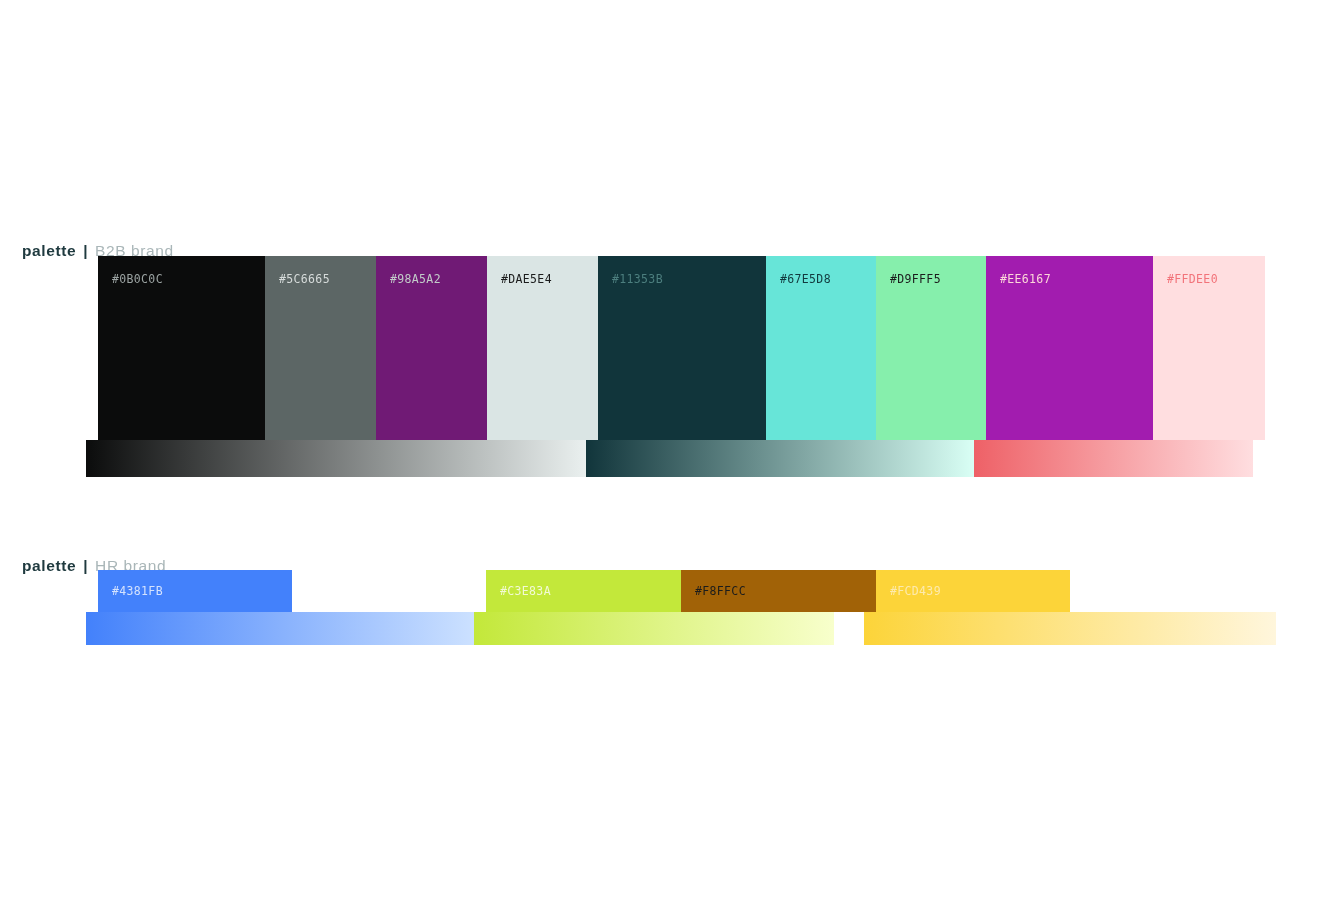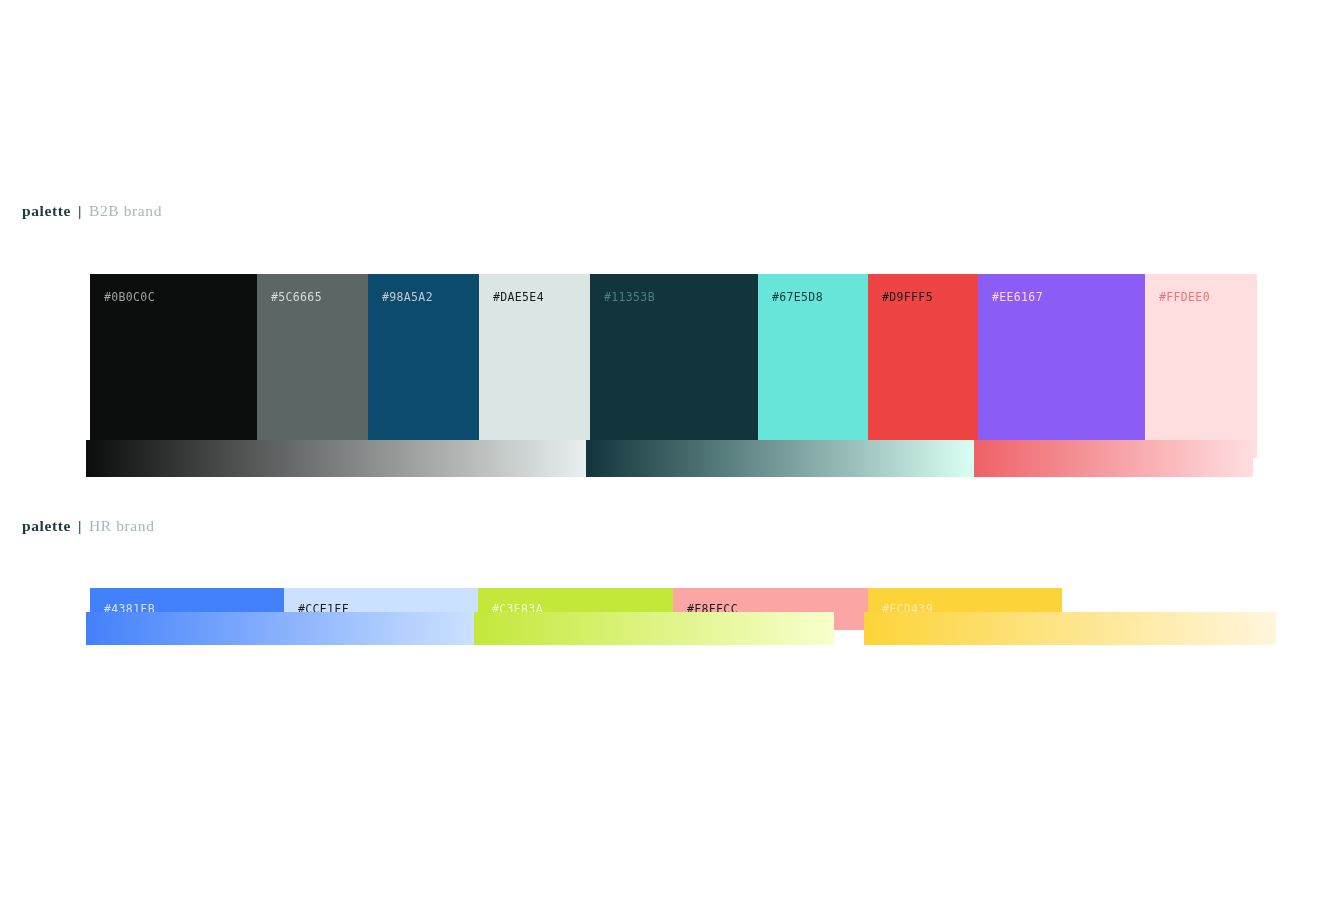--- a/index.html
+++ b/index.html
@@ -21,25 +21,26 @@
     left: 0;
     top: 0;
     width: 1340px;
     height: 912px;
   }
 
   
   .section-title {
     position: absolute;
     left: 22px;
-    font-family: Liberation Serif, serif;
+    font-family: Liberation Sans, sans-serif;
     font-size: 15.5px;
     letter-spacing: 0.6px;
     white-space: nowrap;
     line-height: 1;
+    margin-top: 40px;
   }
   .section-title .kw {
     font-weight: 700;
     color: #1f3a3f;
   }
   .section-title .pipe {
     font-weight: 700;
     color: #1f3a3f;
     padding: 0 7px;
   }
@@ -70,25 +71,24 @@
   }
 
   .group {
     position: absolute;
     top: 0;
     bottom: 0;
   }
 
   .swatches {
     position: absolute;
-    left: 4px;
+    left: 12px;
     right: 0;
     top: 0;
     display: flex;
-    margin-top: 18px;
   }
   #row-b2b .swatches { height: 184px; }
   #row-hr  .swatches { height: 42px; }
 
   .swatch {
     position: relative;
     height: 100%;
     box-sizing: border-box;
   }
 
@@ -125,48 +125,48 @@
   <div class="palette-row" id="row-b2b">
 
     <div class="group" id="g-b2b-neutral" style="left: 0px; width: 500px;">
       <div class="swatches">
         <div class="swatch" id="sw-b2b-n0" style="width: 167px; flex: 0 0 167px; background: rgb(11, 12, 12);">
           <span class="swatch-label" id="lb-b2b-n0" style="color: rgb(155, 163, 162);">#0B0C0C</span>
         </div>
         <div class="swatch" id="sw-b2b-n1" style="width: 111px; flex: 0 0 111px; background: rgb(92, 102, 101);">
           <span class="swatch-label" id="lb-b2b-n1" style="color: rgb(214, 219, 218);">#5C6665</span>
         </div>
-        <div class="swatch" id="sw-b2b-n2" style="width: 111px; flex: 0 0 111px; background: #0c4a6e;">
+        <div class="swatch" id="sw-b2b-n2" style="width: 111px; flex: 0 0 111px; background: #701a75;">
           <span class="swatch-label" id="lb-b2b-n2" style="color: rgb(194, 203, 201);">#98A5A2</span>
         </div>
         <div class="swatch" id="sw-b2b-n3" style="width: 111px; flex: 0 0 111px; background: rgb(218, 229, 228);">
           <span class="swatch-label" id="lb-b2b-n3" style="color: rgb(27, 28, 28);">#DAE5E4</span>
         </div>
       </div>
       <div class="ramp" id="rp-b2b-neutral" style="background: linear-gradient(to right, rgb(11, 12, 12) 0%, rgb(234, 240, 239) 100%);"></div>
     </div>
 
     <div class="group" id="g-b2b-teal" style="left: 500px; width: 388px;">
       <div class="swatches">
         <div class="swatch" id="sw-b2b-t0" style="width: 168px; flex: 0 0 168px; background: rgb(17, 53, 59); text-decoration: underline;">
           <span class="swatch-label" id="lb-b2b-t0" style="color: rgb(76, 126, 126);">#11353B</span>
         </div>
         <div class="swatch" id="sw-b2b-t1" style="width: 110px; flex: 0 0 110px; background: rgb(103, 229, 216);">
           <span class="swatch-label" id="lb-b2b-t1" style="color: rgb(18, 58, 62);">#67E5D8</span>
         </div>
-        <div class="swatch" id="sw-b2b-t2" style="width: 110px; flex: 0 0 110px; background: #ef4444;">
+        <div class="swatch" id="sw-b2b-t2" style="width: 110px; flex: 0 0 110px; background: #86efac;">
           <span class="swatch-label" id="lb-b2b-t2" style="color: rgb(27, 28, 28);">#D9FFF5</span>
         </div>
       </div>
       <div class="ramp" id="rp-b2b-teal" style="background: linear-gradient(to right, rgb(17, 53, 59) 0%, rgb(217, 255, 245) 100%);"></div>
     </div>
 
     <div class="group" id="g-b2b-red" style="left: 888px; width: 279px;">
       <div class="swatches">
-        <div class="swatch" id="sw-b2b-r0" style="width: 167px; flex: 0 0 167px; background: #8b5cf6;">
+        <div class="swatch" id="sw-b2b-r0" style="width: 167px; flex: 0 0 167px; background: #a21caf;">
           <span class="swatch-label" id="lb-b2b-r0" style="color: rgb(252, 214, 216);">#EE6167</span>
         </div>
         <div class="swatch" id="sw-b2b-r1" style="width: 112px; flex: 0 0 112px; background: rgb(255, 222, 224);">
           <span class="swatch-label" id="lb-b2b-r1" style="color: rgb(242, 115, 122);">#FFDEE0</span>
         </div>
       </div>
       <div class="ramp" id="rp-b2b-red" style="background: linear-gradient(to right, rgb(238, 97, 103) 0%, rgb(255, 222, 224) 100%);"></div>
     </div>
 
   </div>
@@ -175,33 +175,30 @@
     <span class="kw">palette</span><span class="pipe">|</span><span class="sub">HR brand</span>
   </div>
 
   <div class="palette-row" id="row-hr">
 
     <div class="group" id="g-hr-blue" style="left: 0px; width: 388px;">
       <div class="swatches">
         <div class="swatch" id="sw-hr-b0" style="width: 194px; flex: 0 0 194px; background: rgb(67, 129, 251);">
           <span class="swatch-label" id="lb-hr-b0" style="color: rgb(212, 226, 254);">#4381FB</span>
         </div>
-        <div class="swatch" id="sw-hr-b1" style="width: 194px; flex: 0 0 194px; background: rgb(204, 225, 255);">
-          <span class="swatch-label" id="lb-hr-b1" style="color: rgb(27, 28, 28);">#CCE1FF</span>
-        </div>
       </div>
       <div class="ramp" id="rp-hr-blue" style="background: linear-gradient(to right, rgb(67, 129, 251) 0%, rgb(204, 225, 255) 100%);"></div>
     </div>
 
     <div class="group" id="g-hr-green" style="left: 388px; width: 360px;">
       <div class="swatches">
         <div class="swatch" id="sw-hr-g0" style="width: 195px; flex: 0 0 195px; background: rgb(195, 232, 58);">
           <span class="swatch-label" id="lb-hr-g0" style="color: rgb(242, 250, 213);">#C3E83A</span>
         </div>
-        <div class="swatch" id="sw-hr-g1" style="width: 195px; flex: 0 0 195px; background: #fca5a5;">
+        <div class="swatch" id="sw-hr-g1" style="width: 195px; flex: 0 0 195px; background: #a16207;">
           <span class="swatch-label" id="lb-hr-g1" style="color: rgb(27, 28, 28);">#F8FFCC</span>
         </div>
       </div>
       <div class="ramp" id="rp-hr-green" style="background: linear-gradient(to right, rgb(195, 232, 58) 0%, rgb(248, 255, 204) 100%);"></div>
     </div>
 
     <div class="group" id="g-hr-yellow" style="left: 778px; width: 389px; padding-left: 23px;">
       <div class="swatches">
         <div class="swatch" id="sw-hr-y0" style="width: 194px; flex: 0 0 194px; background: rgb(252, 212, 57);">
           <span class="swatch-label" id="lb-hr-y0" style="color: rgb(253, 234, 174);">#FCD439</span>

